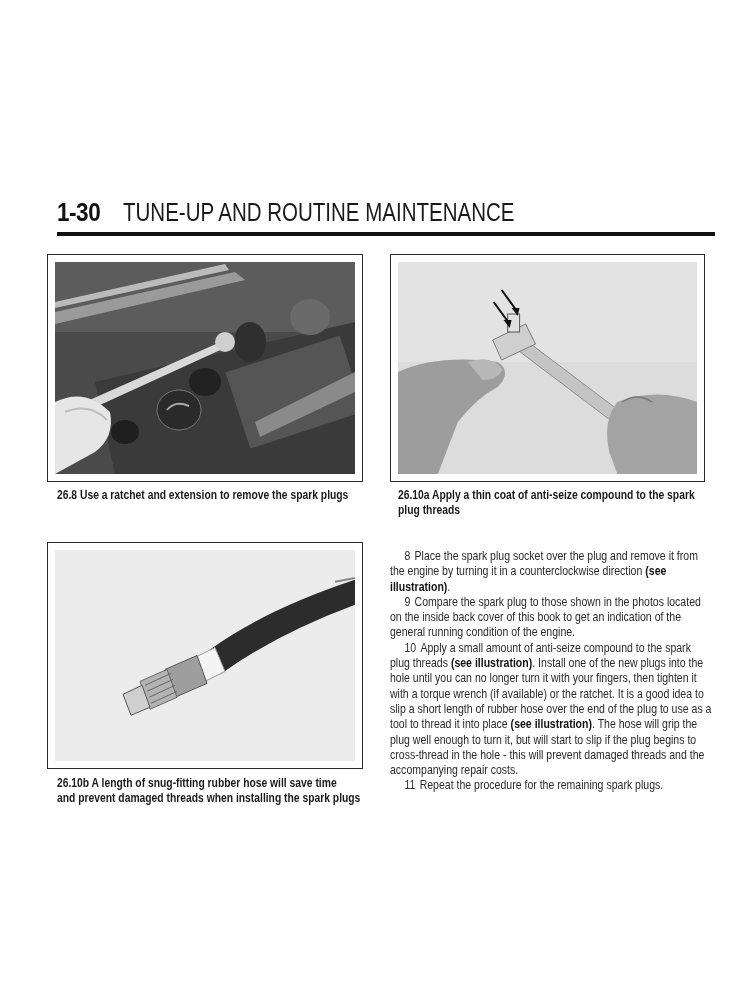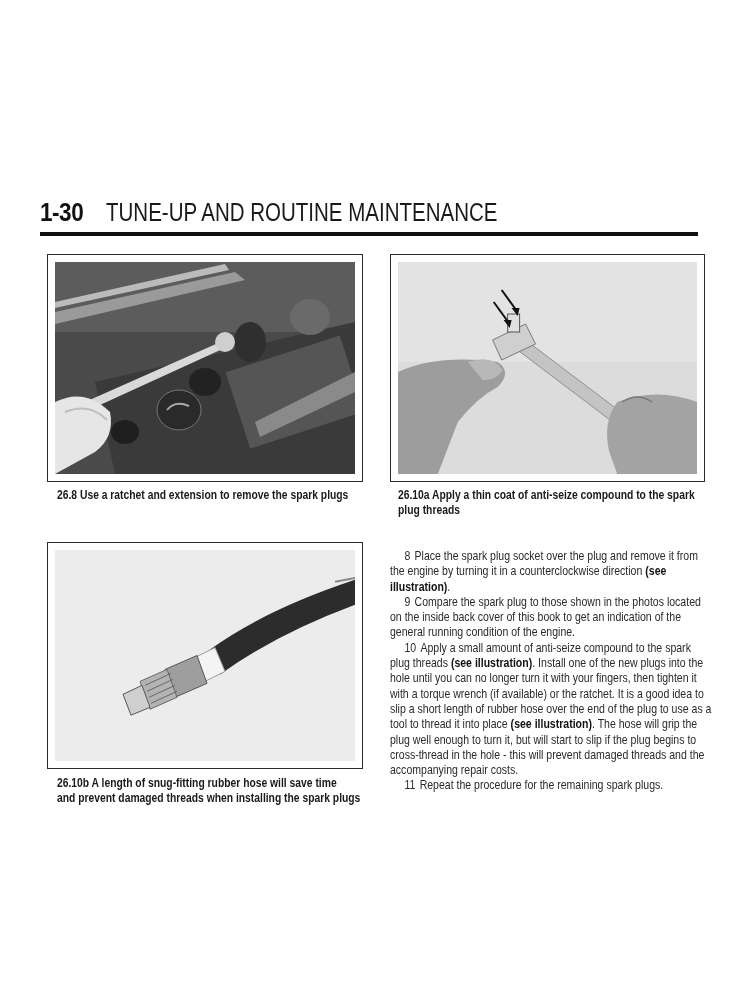--- a/index.html
+++ b/index.html
@@ -1,19 +1,19 @@
 <!DOCTYPE html>
 <html><head>
 <meta charset="utf-8">
 <style>
   * { box-sizing: border-box; margin: 0; padding: 0; }
   html, body { width: 755px; height: 1000px; background: #ffffff; overflow: hidden; }
   body { position: relative; font-family: "Liberation Sans", "DejaVu Sans", sans-serif; color: #1a1a1a; }
 
-  .page-header { position: absolute; left: 40px; top: 198px; width: 658px; height: 40px; }
+  .page-header { position: absolute; left: 57px; top: 198px; width: 658px; height: 40px; }
   .page-number { position: absolute; left: 0; top: 0; font-size: 25px; font-weight: bold; letter-spacing: -0.5px; transform: scaleX(0.9); transform-origin: left top; color: #111; }
   .chapter-title { position: absolute; left: 66px; top: 0; font-size: 25px; font-weight: normal; white-space: nowrap; transform: scaleX(0.82); transform-origin: left top; color: #1a1a1a; }
   .header-rule { position: absolute; left: 0; top: 34px; width: 658px; height: 4px; background: #111; }
 
   .figure-frame { position: absolute; border: 1.5px solid #2a2a2a; background: #fff; }
   .photo { position: absolute; left: 7px; top: 7px; right: 7px; bottom: 7px; overflow: hidden; }
   .photo svg { width: 100%; height: 100%; display: block; }
 
   #fig1 { left: 47px; top: 254px; width: 316px; height: 228px; }
   #fig2 { left: 390px; top: 254px; width: 315px; height: 228px; }

